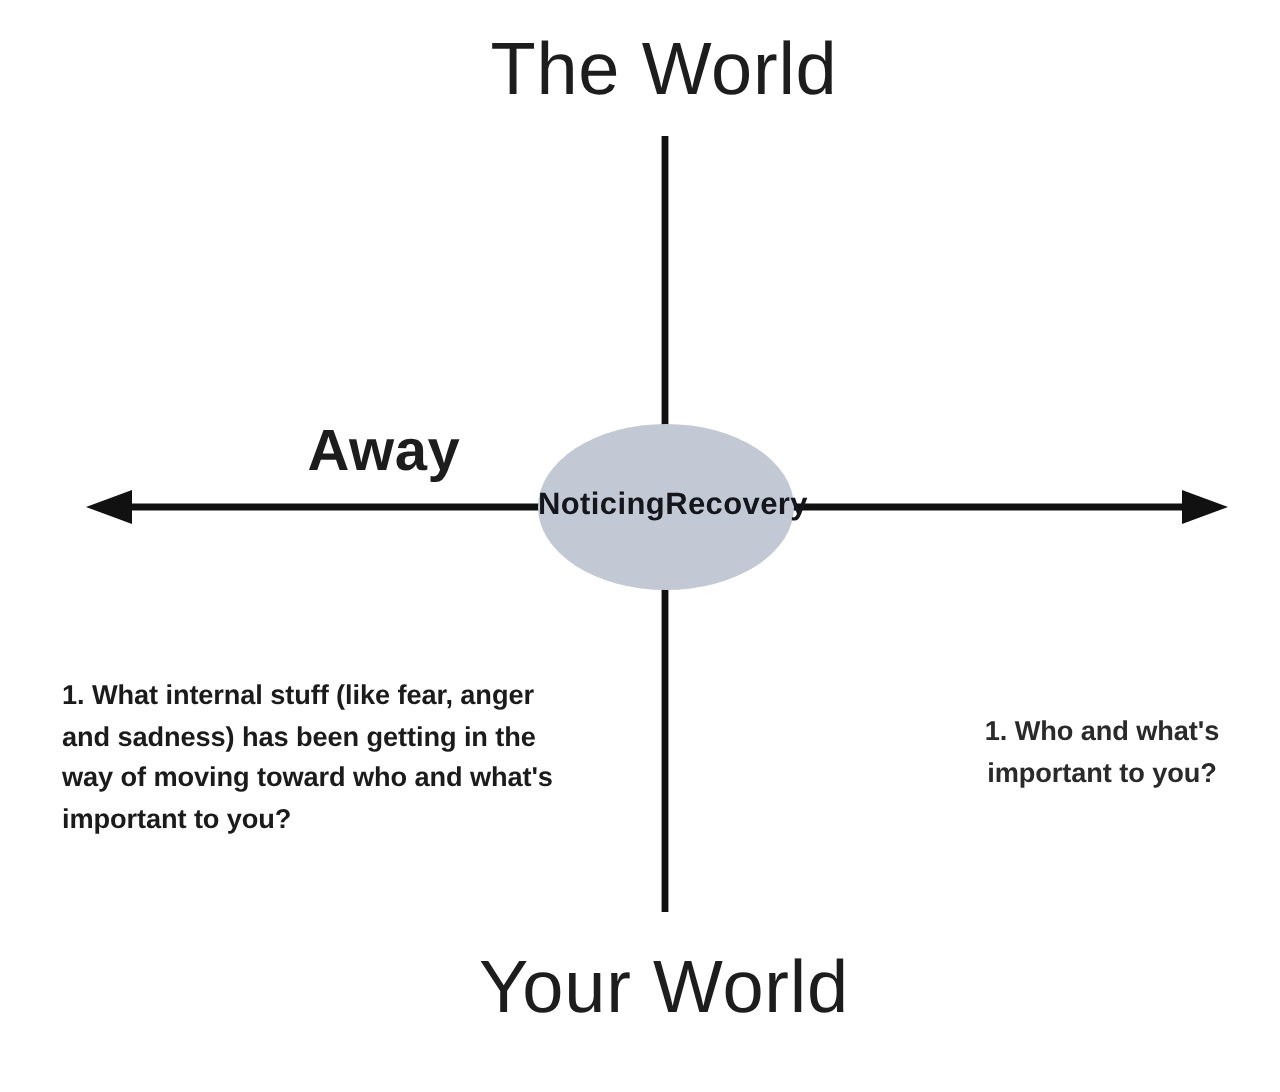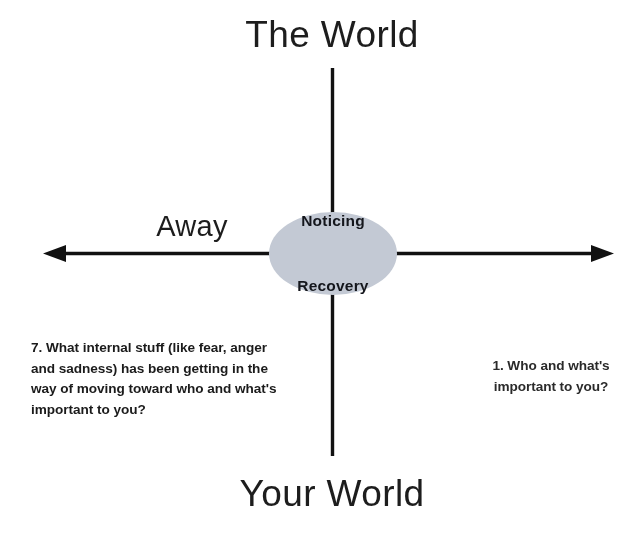--- a/index.html
+++ b/index.html
@@ -35,21 +35,21 @@
     white-space: nowrap;
   }
   #title-world { top: 14px; }
   #title-mind  { top: 473px; }
 
   
   .axis-label {
     position: absolute;
     font-family: "Liberation Sans", "DejaVu Sans", sans-serif;
     font-size: 29px;
-    font-weight: 400;
+    font-weight: 700;
     letter-spacing: 0.3px;
     color: #1d1d1d;
     white-space: nowrap;
   }
   #label-away   { left: 120px; top: 210px; width: 120px; text-align: center; }
   #label-toward { left: 420px; top: 210px; width: 140px; text-align: center; }
 
   
   #axes-svg {
     position: absolute;
@@ -63,25 +63,24 @@
   
   #center-node {
     position: absolute;
     left: 257px;
     top: 212px;
     width: 128px;
     height: 83px;
     border-radius: 50%;
     background: #c3c9d4;
     display: flex;
-    flex-direction: column;
+    flex-direction: row;
     align-items: center;
-    justify-content: space-between;
+    justify-content: flex-start;
     line-height: 1.18;
-    gap: 44px;
   }
   #center-node .node-line {
     font-family: "Liberation Sans", "DejaVu Sans", sans-serif;
     font-size: 15.5px;
     font-weight: bold;
     color: #14161c;
     letter-spacing: 0.2px;
     white-space: nowrap;
   }
 
@@ -131,21 +130,21 @@
   <div class="axis-label" id="label-away">Away</div>
 
 
   <div id="center-node">
     <span class="node-line">Noticing</span>
     <span class="node-line">Recovery</span>
   </div>
 
 
 
-  <div class="quad-text" id="quad-2">7. What internal stuff (like fear, anger
+  <div class="quad-text" id="quad-2">1. What internal stuff (like fear, anger
 and sadness) has been getting in the
 way of moving toward who and what's
 important to you?</div>
 
   <div class="quad-text" id="quad-1">1. Who and what's
 important to you?</div>
 
 </div>
 
 </body></html>

